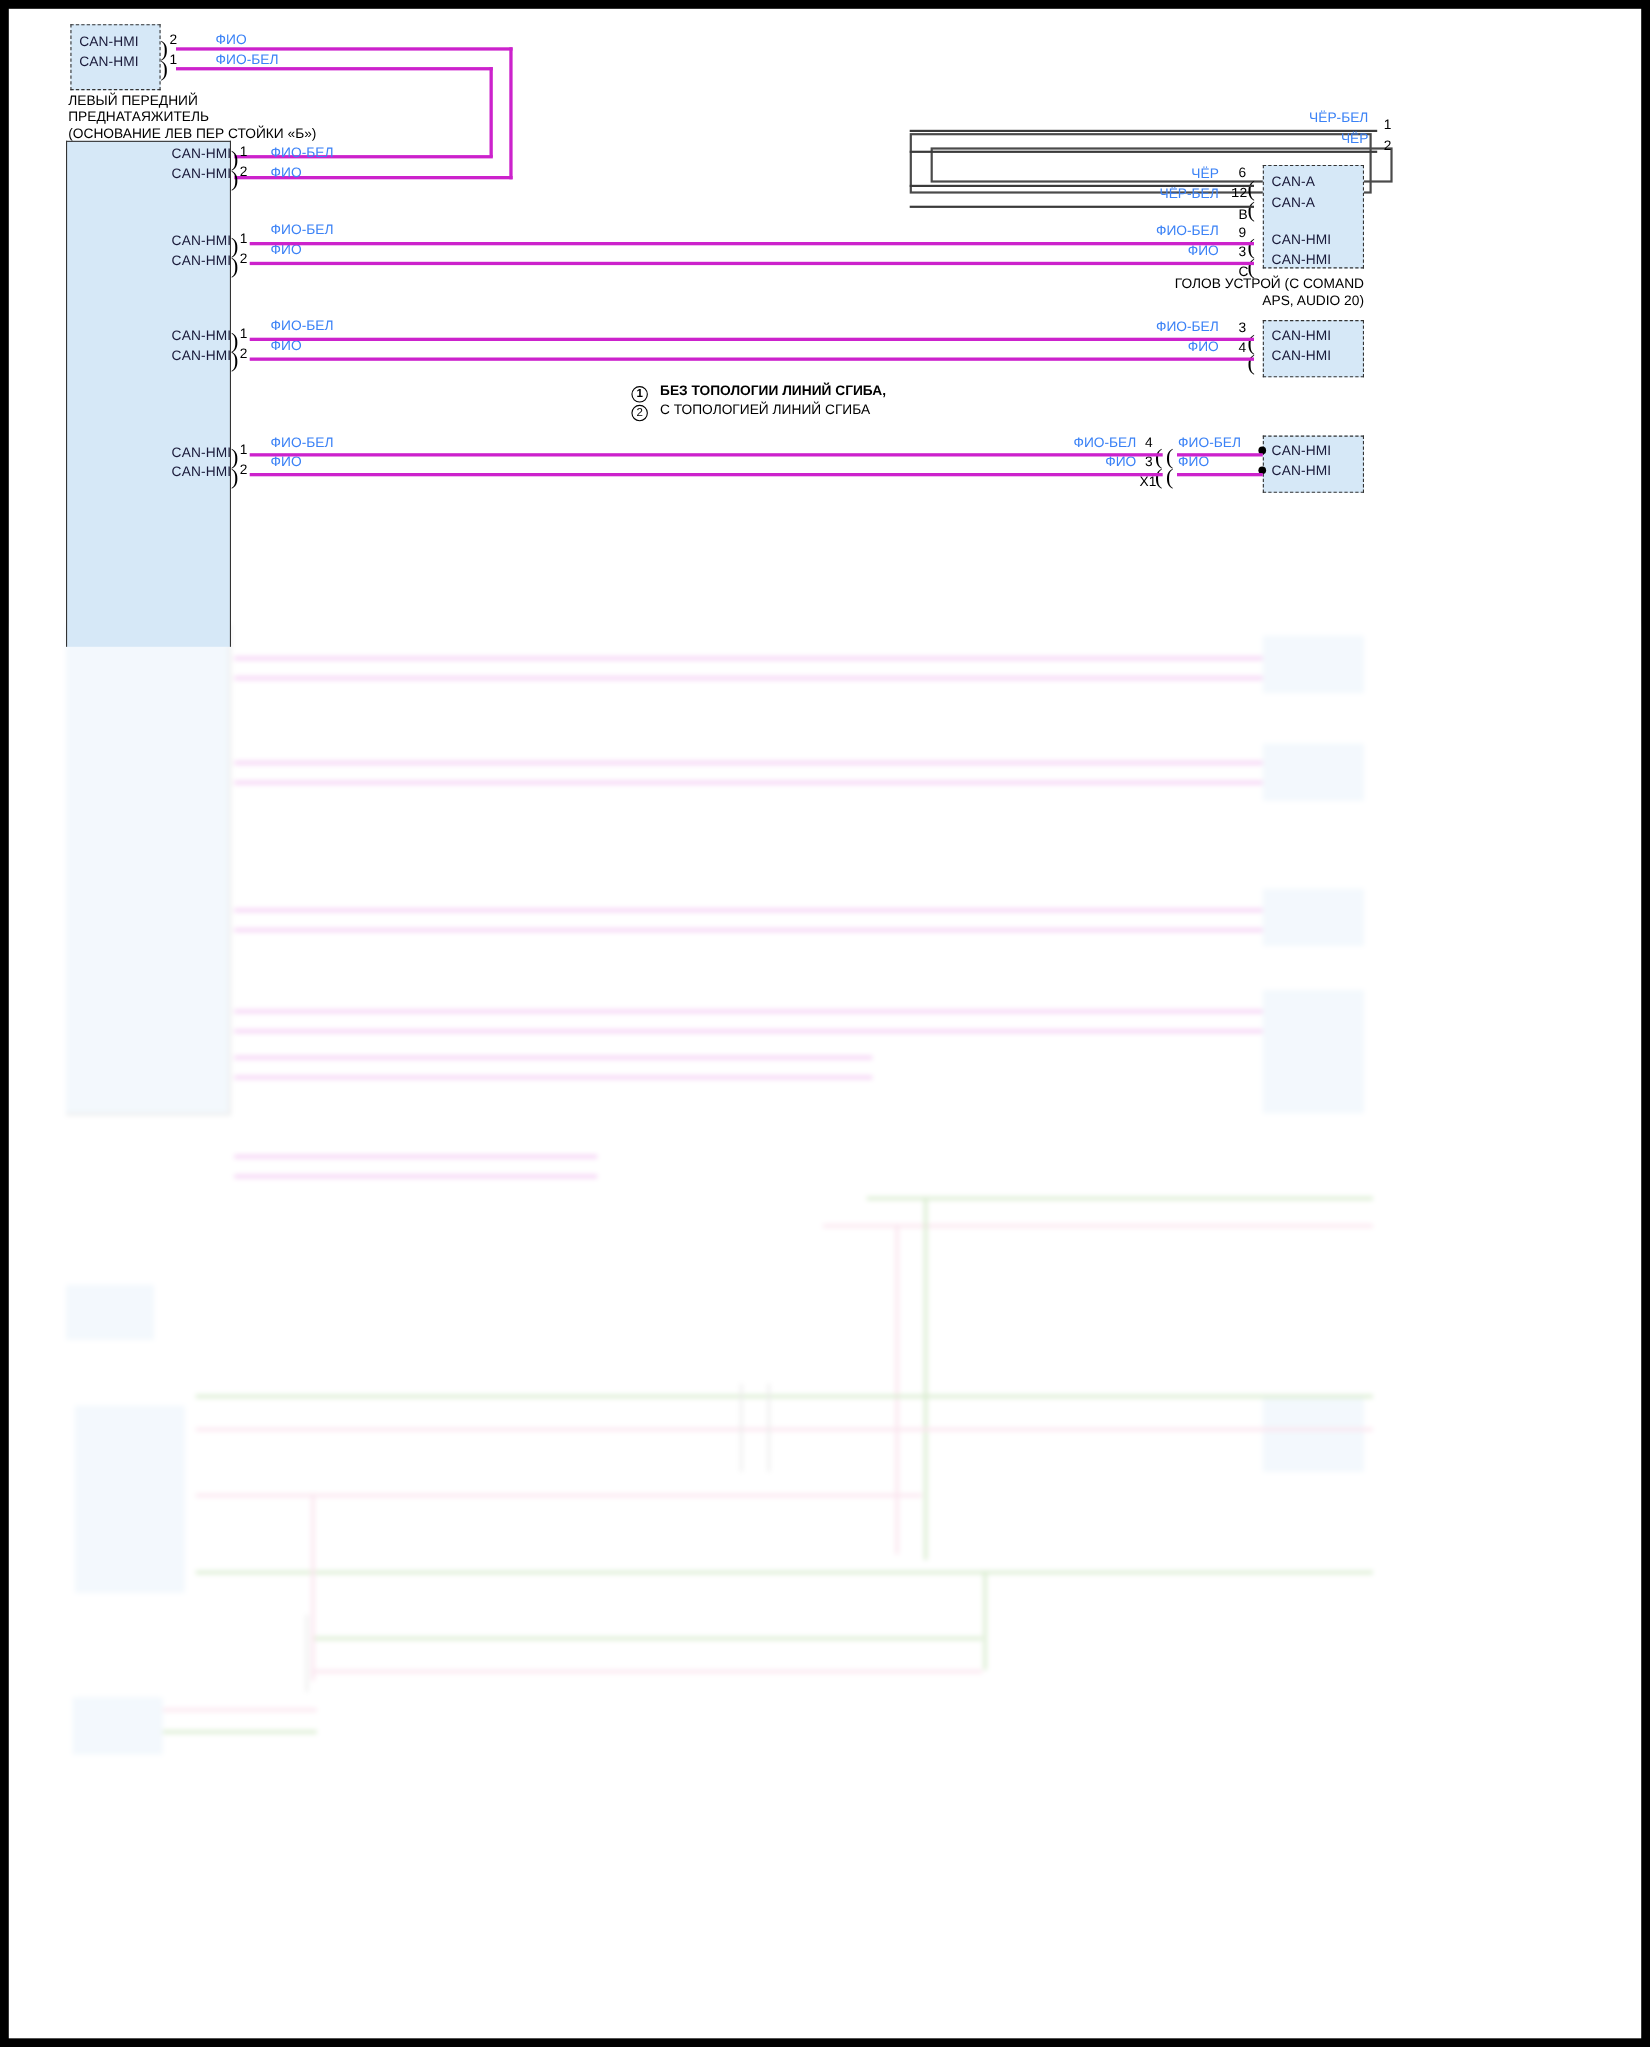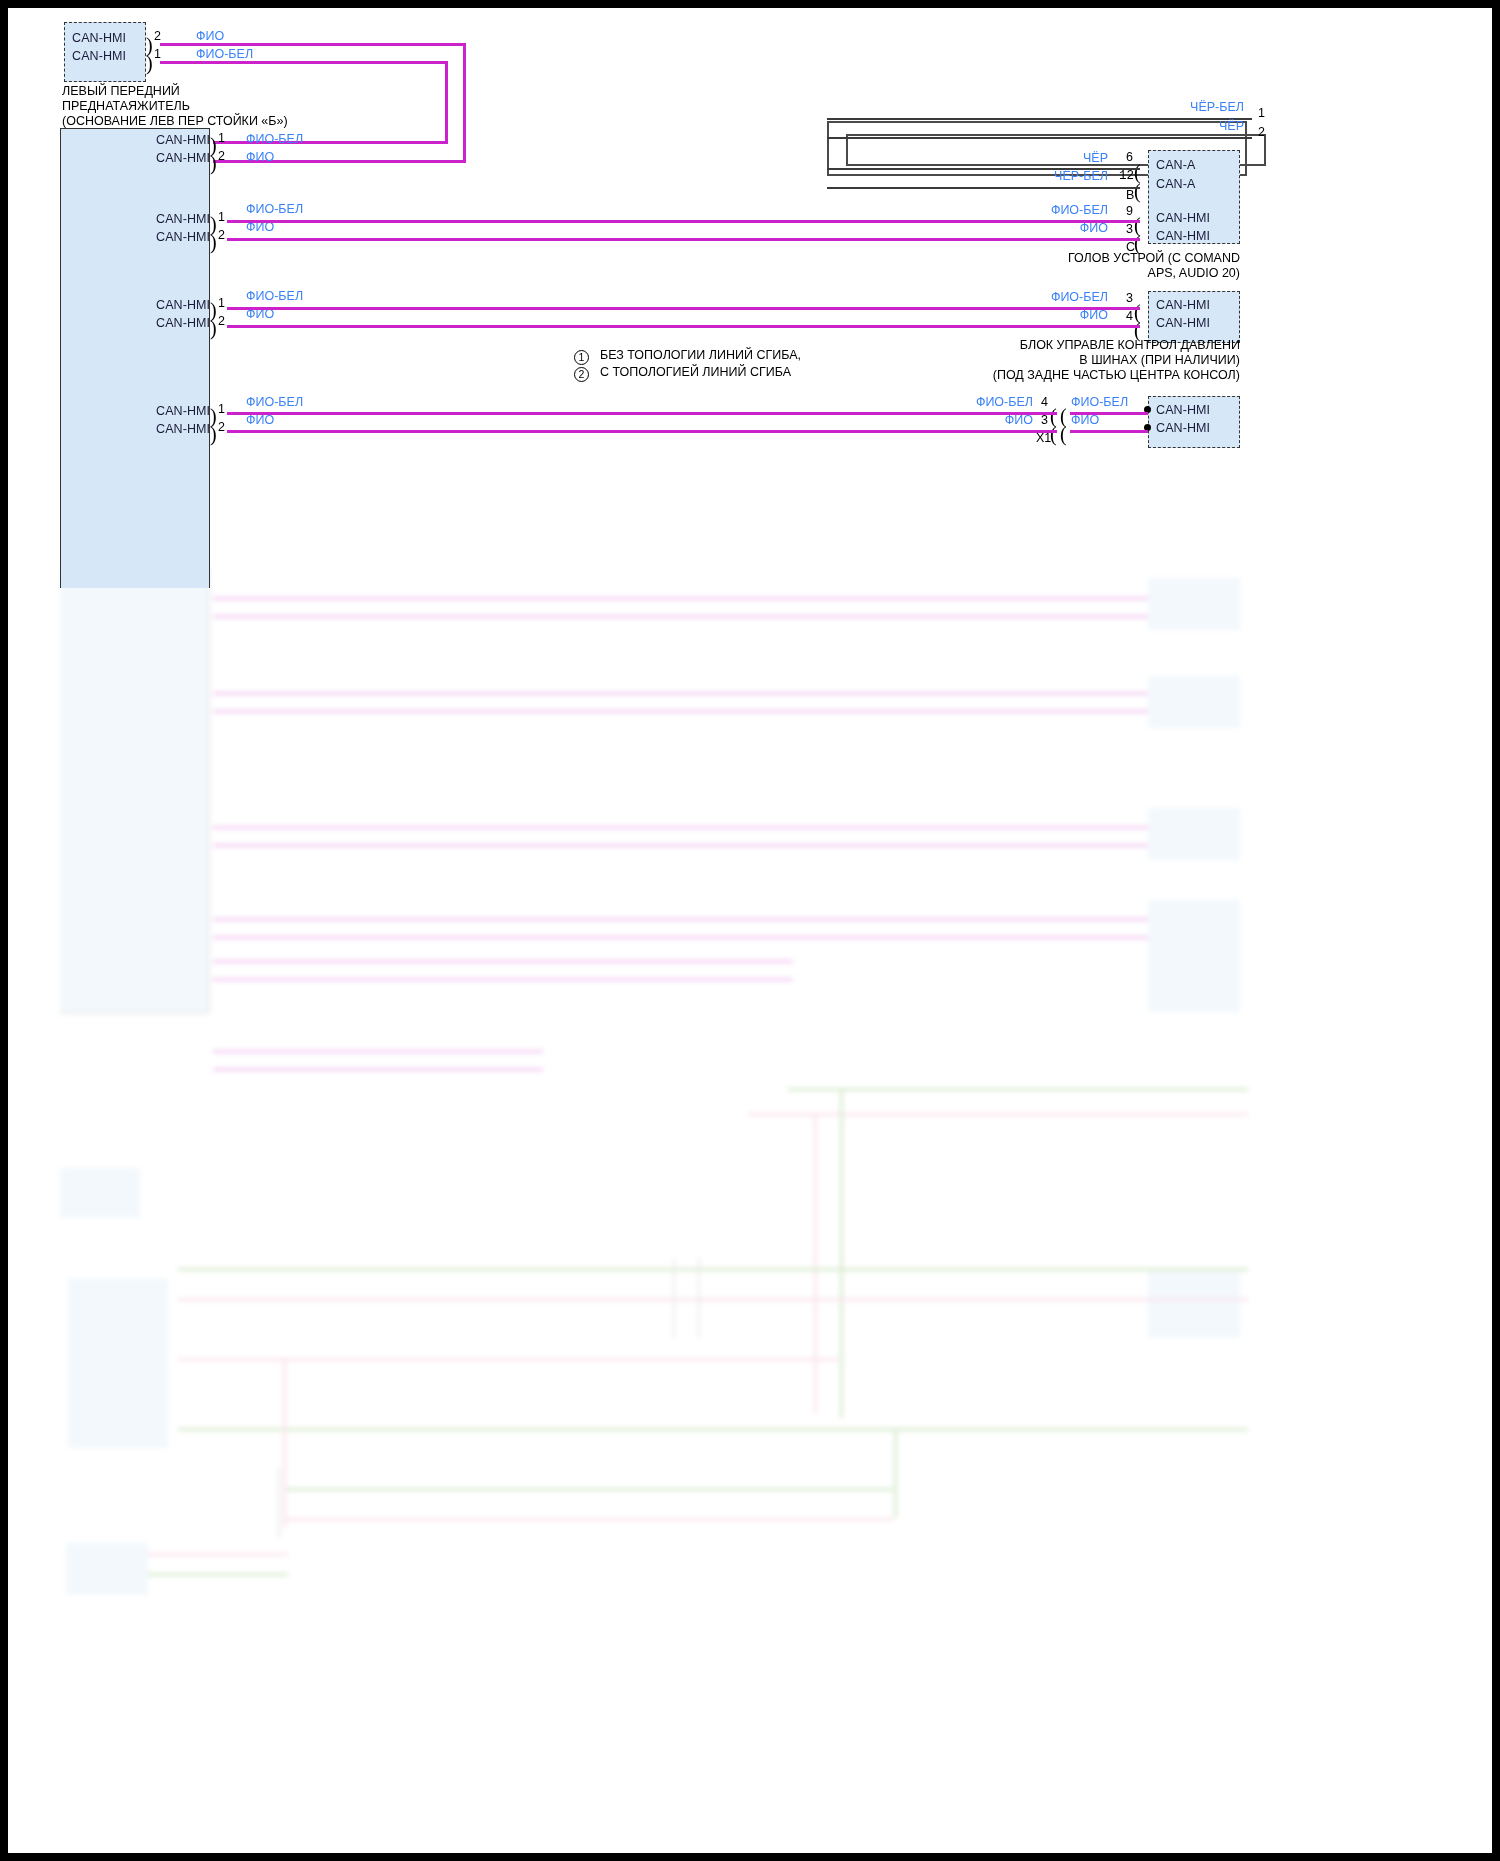--- a/index.html
+++ b/index.html
@@ -292,25 +292,22 @@
     <div class="pin-label" style="left:1148px; top:290px;">CAN-HMI</div>
     <div class="pin-label" style="left:1148px; top:308px;">CAN-HMI</div>
     <div class="conn" style="left:1126px; top:297px;">(</div>
     <div class="conn" style="left:1126px; top:315px;">(</div>
     <div class="pinnum" style="left:1118px; top:283px;">3</div>
     <div class="pinnum" style="left:1118px; top:301px;">4</div>
     <div class="wlabel r" style="left:940px; top:282px; width:160px;">ФИО-БЕЛ</div>
     <div class="wlabel r" style="left:940px; top:300px; width:160px;">ФИО</div>
     <div class="wire h" style="left:219px; top:299px; width:913px;"></div>
     <div class="wire h" style="left:219px; top:317px; width:913px;"></div>
-    <div class="comp-label r" style="left:900px; top:330px; width:332px;">БЛОК УПРАВЛЕ КОНТРОЛ ДАВЛЕНИ
-В ШИНАХ (ПРИ НАЛИЧИИ)
-(ПОД ЗАДНЕ ЧАСТЬЮ ЦЕНТРА КОНСОЛ)</div>
-
-    <div class="legend-row" style="left:566px; top:340px;">
+
+    <div class="legend-row" style="left:566px; top:340px;font-weight:bold;">
       <span class="circnum">1</span><span>БЕЗ ТОПОЛОГИИ ЛИНИЙ СГИБА,</span>
     </div>
     <div class="legend-row" style="left:566px; top:357px;">
       <span class="circnum">2</span><span>С ТОПОЛОГИЕЙ ЛИНИЙ СГИБА</span>
     </div>
 
     <div class="box dashed" style="left:1140px; top:388px; width:92px; height:52px;"></div>
     <div class="pin-label" style="left:1148px; top:395px;">CAN-HMI</div>
     <div class="pin-label" style="left:1148px; top:413px;">CAN-HMI</div>
     <div class="splice" style="left:1136px; top:398px;"></div>

